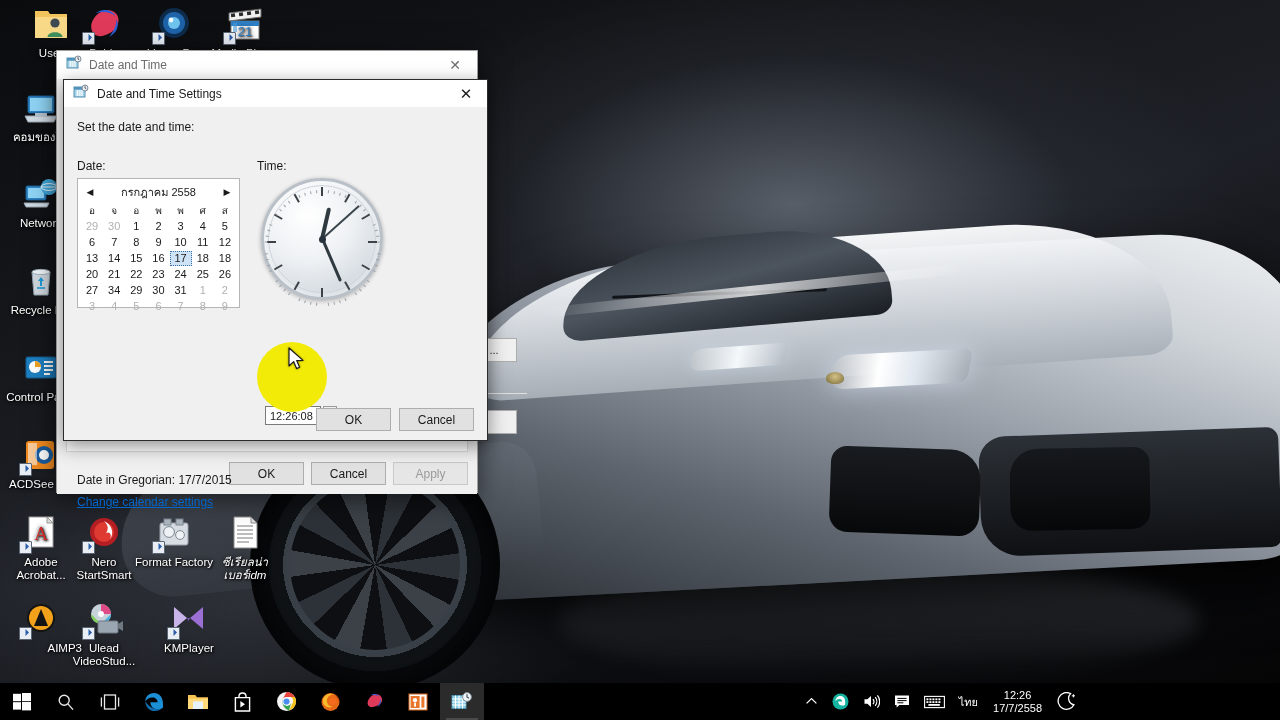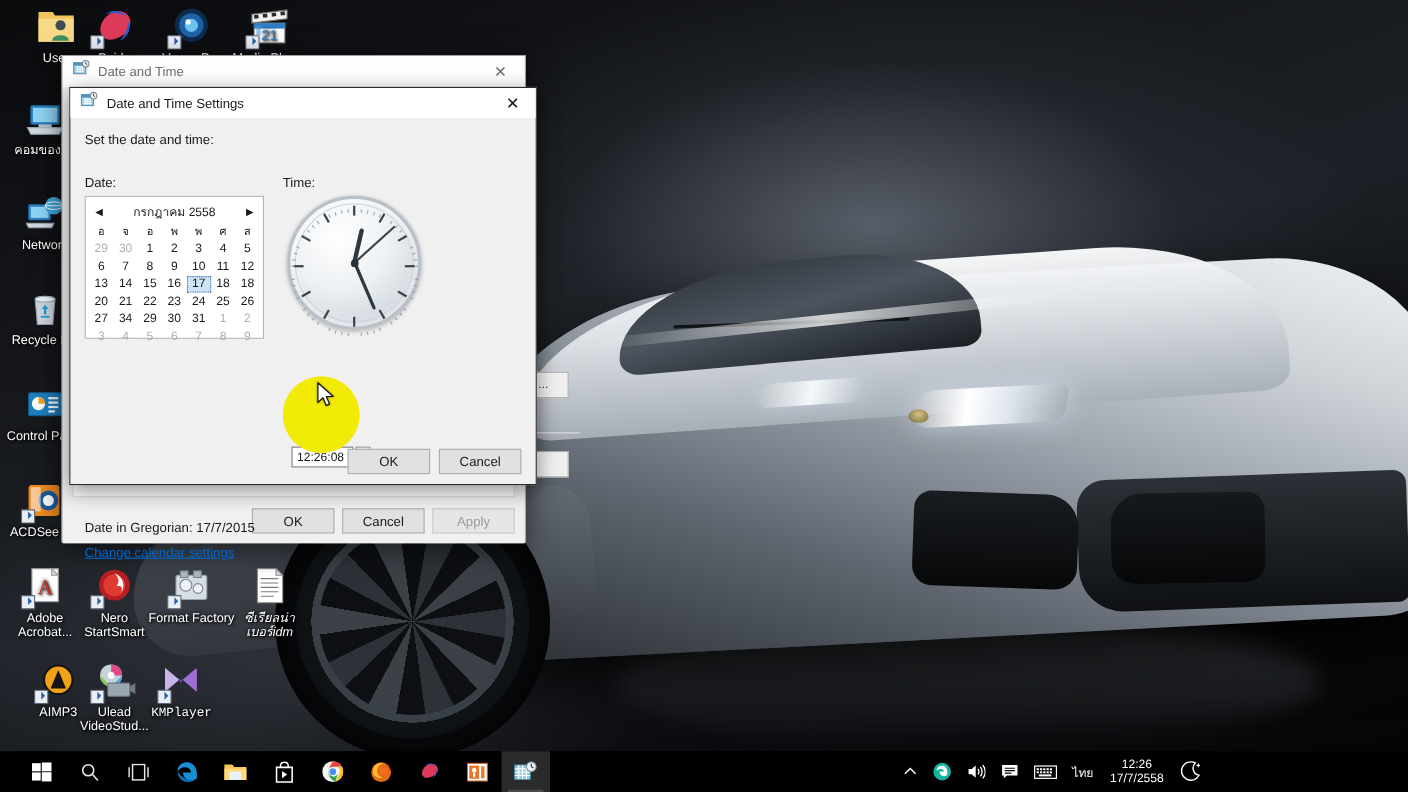--- a/index.html
+++ b/index.html
@@ -148,21 +148,21 @@
   }
   .shortcut-arrow::after {
     content:""; position:absolute; left:3px; top:2px;
     border-left: 5px solid transparent;
     border-bottom: 5px solid #2b5ea8;
     transform: rotate(-45deg);
   }
 
   
   #taskbar {
-    position: absolute; left: 16px; bottom: 0;
+    position: absolute; left: 0; bottom: 0;
     width: 1088px; height: 37px;
     background: #000000;
     display: flex; align-items: center;
   }
   #start-btn {
     width: 44px; height: 37px;
     display:flex; align-items:center; justify-content:center;
   }
   .tb-btn {
     width: 44px; height: 37px;
@@ -514,41 +514,41 @@
             <g stroke="#7a7a7a" stroke-width="1">
               <line x1="12" y1="13" x2="28" y2="13"></line>
               <line x1="12" y1="17" x2="28" y2="17"></line>
               <line x1="12" y1="21" x2="28" y2="21"></line>
               <line x1="12" y1="25" x2="28" y2="25"></line>
               <line x1="12" y1="29" x2="24" y2="29"></line>
             </g>
           </svg></div>
         <span class="cap">ซีเรียลน่าเบอร์idm</span>
       </div>
-      <div class="desk-icon" style="left: 12px; top: 599px;">
+      <div class="desk-icon" style="left: 0px; top: 599px; text-align: right;">
         <div class="glyph"><svg width="40" height="40" viewBox="0 0 40 40">
             <circle cx="20" cy="19" r="14" fill="#141414"></circle>
             <circle cx="20" cy="19" r="12" fill="#f2a21a"></circle>
             <path d="M20 10 L27 27 L13 27 Z" fill="#141414"></path>
           </svg><span class="shortcut-arrow"></span></div>
         <span class="cap">AIMP3</span>
       </div>
       <div class="desk-icon" style="left: 63px; top: 599px;">
         <div class="glyph"><svg width="40" height="40" viewBox="0 0 40 40">
             <circle cx="17" cy="15" r="10" fill="#c8d2db"></circle>
             <path d="M17 5 A10 10 0 0 1 27 15 L17 15 Z" fill="#e04a86"></path>
             <path d="M27 15 A10 10 0 0 1 17 25 Z" fill="#4ab4e0"></path>
             <path d="M17 25 A10 10 0 0 1 7 15 Z" fill="#7ece5a"></path>
             <circle cx="17" cy="15" r="3" fill="#ffffff"></circle>
             <rect x="14" y="22" width="20" height="12" rx="1.5" fill="#9aa6b2" stroke="#6e7982"></rect>
             <path d="M34 25 L39 22 L39 32 L34 29 Z" fill="#6e7982"></path>
           </svg><span class="shortcut-arrow"></span></div>
         <span class="cap">Ulead VideoStud...</span>
       </div>
-      <div class="desk-icon" style="left: 124px; top: 599px; font-family: Liberation Mono, monospace;">
+      <div class="desk-icon" style="left: 148px; top: 599px;">
         <div class="glyph"><svg width="40" height="40" viewBox="0 0 40 40">
             <path d="M5 8 L18 19 L5 30 Z" fill="#c8b4e8"></path>
             <path d="M34 8 L21 19 L34 30 Z" fill="#9b6fd4"></path>
             <path d="M18 19 L21 19 L19.5 22 Z" fill="#7d4fc0"></path>
           </svg><span class="shortcut-arrow"></span></div>
         <span class="cap">KMPlayer</span>
       </div>
     </div>
 
   <div id="win-datetime">

